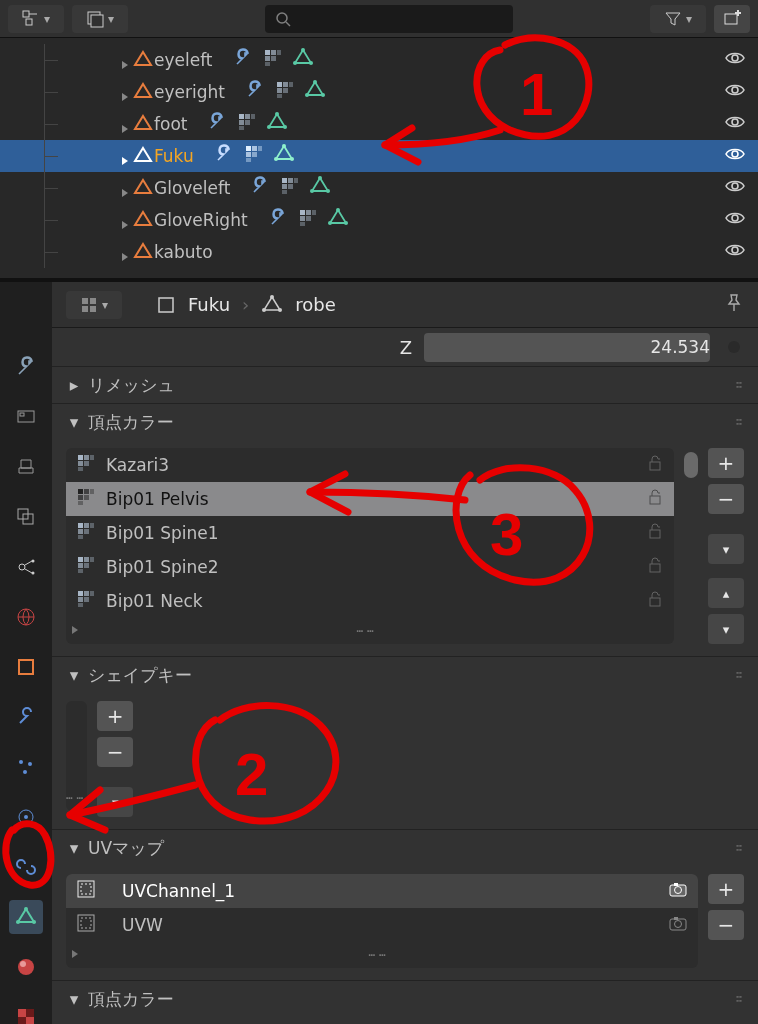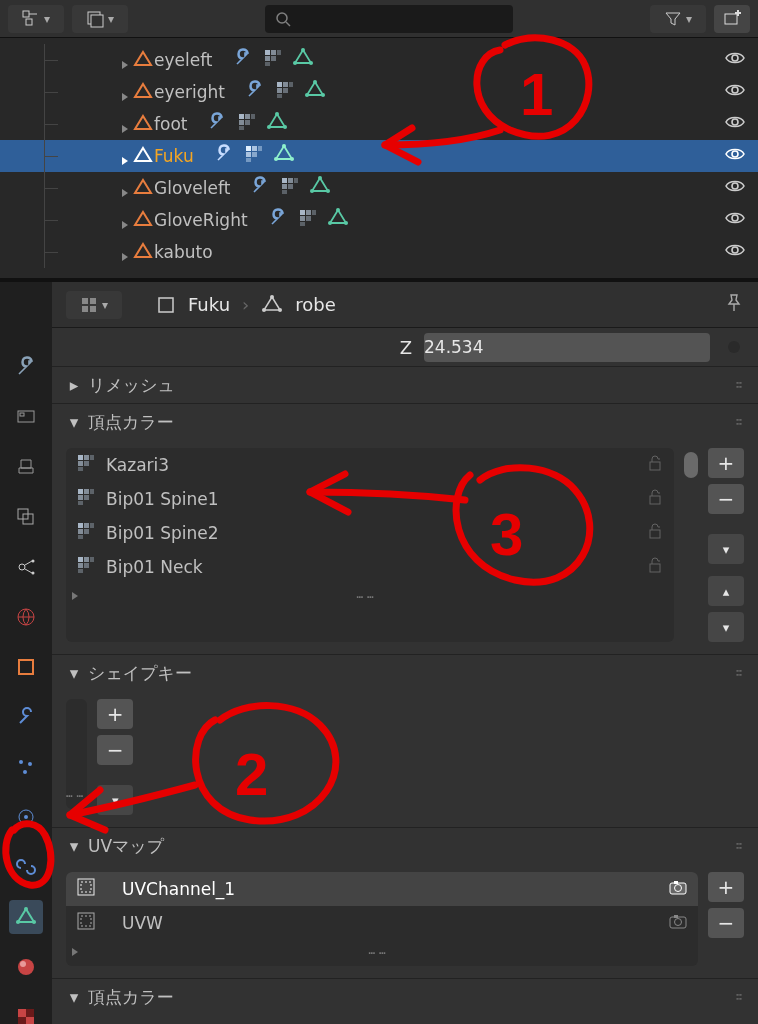--- a/index.html
+++ b/index.html
@@ -87,21 +87,21 @@
     border-bottom:1px solid #1a1a1a;
   }
   .props-crumb .pin { margin-left:auto; }
   .zrow {
     height:38px; display:flex; align-items:center; padding:0 18px 0 0; gap:12px;
     background: var(--bg-props);
   }
   .zrow .zlabel { width:360px; text-align:right; color:var(--fg); font-size:18px; }
   .zrow .zval {
     flex:1; height:29px; border-radius:4px; background:#545454;
-    display:flex; align-items:center; justify-content:flex-start; color:var(--fg);
+    display:flex; align-items:center; justify-content:flex-end; color:var(--fg);
     font-size:17px;
   }
   .zrow .dot { width:12px; height:12px; border-radius:50%; background:#2a2a2a; margin-left:6px; }
 
   .section {
     border-top:1px solid #222; padding:0; position:relative;
   }
   .section-header {
     height:36px; display:flex; align-items:center; padding:0 14px;
     font-size:17px; color:var(--fg-dim); cursor:pointer;
@@ -613,20 +613,35 @@
                       <rect x="8" y="2" width="5" height="5" fill="#a8b6c6" opacity=".7"></rect>
                       <rect x="14" y="2" width="4" height="5" fill="#a8b6c6" opacity=".4"></rect>
                       <rect x="2" y="8" width="5" height="5" fill="#a8b6c6" opacity=".7"></rect>
                       <rect x="8" y="8" width="5" height="5" fill="#a8b6c6" opacity=".5"></rect>
                       <rect x="2" y="14" width="5" height="4" fill="#a8b6c6" opacity=".4"></rect>
                     </svg></span>
     <span>Kazari3</span>
     <span class="lock"><svg width="18" height="18" viewBox="0 0 18 18">
                       <rect x="4" y="8" width="10" height="8" stroke="#888" fill="none"></rect>
                       <path d="M6 8 V5 a3 3 0 0 1 6 0 h2" stroke="#888" fill="none"></path>
+                    </svg></span>
+  </div>
+                <div class="lrow selected">
+    <span><svg width="20" height="20" viewBox="0 0 20 20">
+                      <rect x="2" y="2" width="5" height="5" fill="#222"></rect>
+                      <rect x="8" y="2" width="5" height="5" fill="#222" opacity=".7"></rect>
+                      <rect x="14" y="2" width="4" height="5" fill="#222" opacity=".4"></rect>
+                      <rect x="2" y="8" width="5" height="5" fill="#222" opacity=".7"></rect>
+                      <rect x="8" y="8" width="5" height="5" fill="#222" opacity=".5"></rect>
+                      <rect x="2" y="14" width="5" height="4" fill="#222" opacity=".4"></rect>
+                    </svg></span>
+    <span>Bip01 Pelvis</span>
+    <span class="lock"><svg width="18" height="18" viewBox="0 0 18 18">
+                      <rect x="4" y="8" width="10" height="8" stroke="#222" fill="none"></rect>
+                      <path d="M6 8 V5 a3 3 0 0 1 6 0 h2" stroke="#222" fill="none"></path>
                     </svg></span>
   </div>
                 <div class="lrow">
     <span><svg width="20" height="20" viewBox="0 0 20 20">
                       <rect x="2" y="2" width="5" height="5" fill="#a8b6c6"></rect>
                       <rect x="8" y="2" width="5" height="5" fill="#a8b6c6" opacity=".7"></rect>
                       <rect x="14" y="2" width="4" height="5" fill="#a8b6c6" opacity=".4"></rect>
                       <rect x="2" y="8" width="5" height="5" fill="#a8b6c6" opacity=".7"></rect>
                       <rect x="8" y="8" width="5" height="5" fill="#a8b6c6" opacity=".5"></rect>
                       <rect x="2" y="14" width="5" height="4" fill="#a8b6c6" opacity=".4"></rect>

